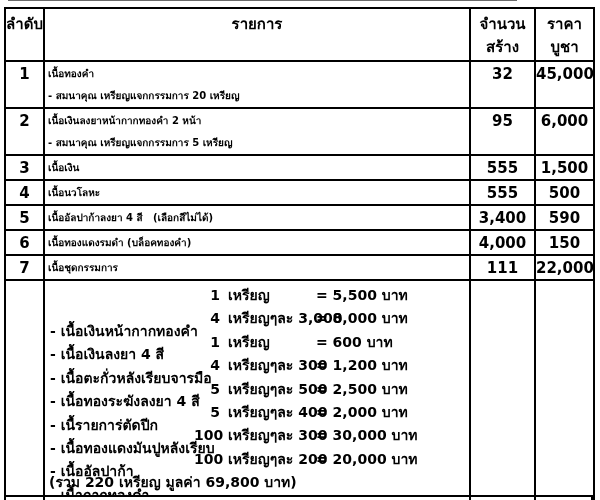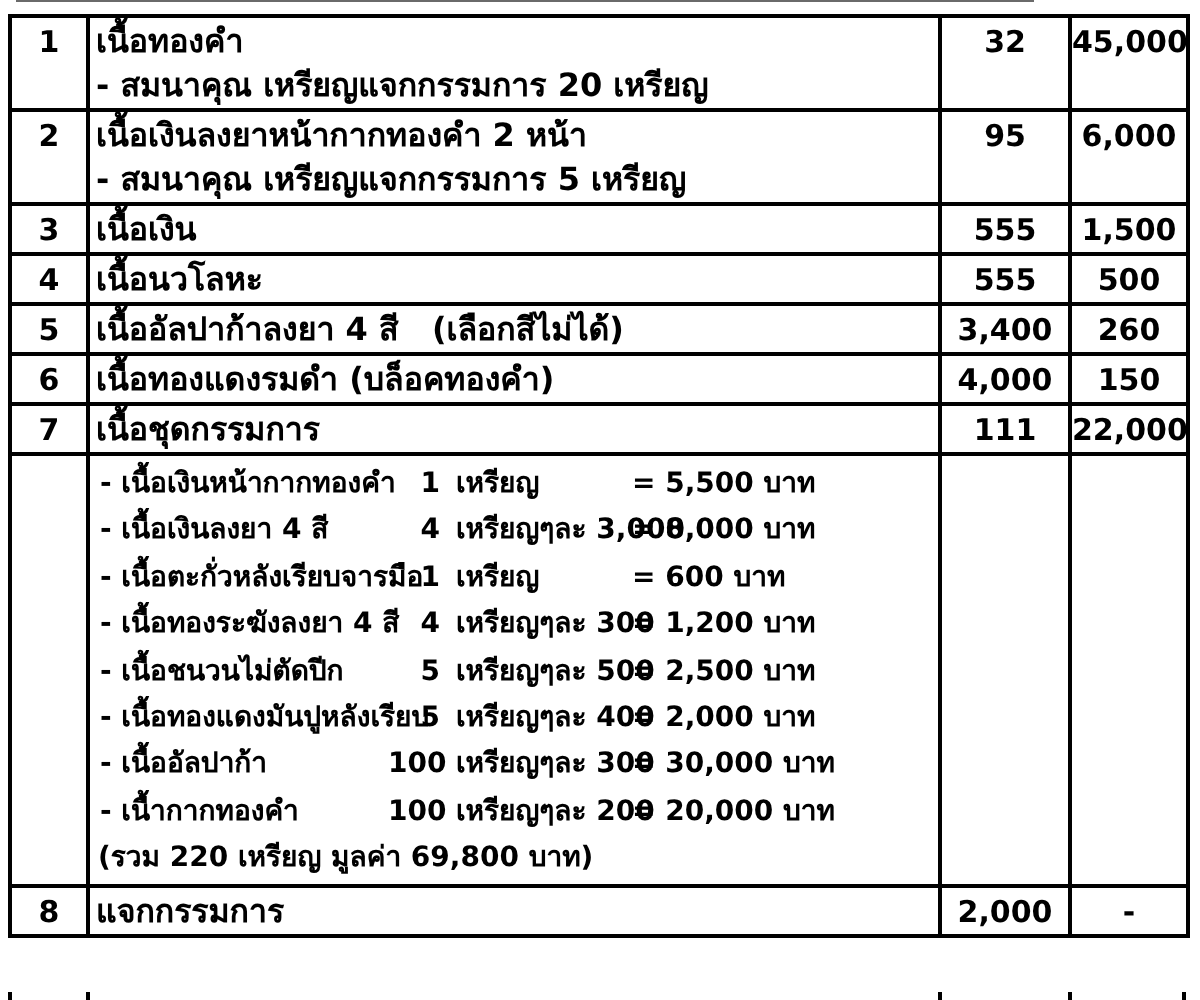--- a/index.html
+++ b/index.html
@@ -48,21 +48,21 @@
     line-height: 23px;
   }
   
   tr.r-two { height: 47px; }
   tr.r-one { height: 23px; }
   tr.r-det { height: 213px; }
   tr.r-last { height: 20px; }
 
   .cell-item {
     padding: 1px 3px 0 3px;
-    font-size: 16px;
+    font-size: 10px;
     line-height: 22px;
     white-space: nowrap;
   }
   .cell-item .main-line, .cell-item .sub-line { white-space: nowrap; }
   .num {
     text-align: center;
     font-size: 15px;
     padding-top: 2px;
     line-height: 20px;
   }
@@ -71,21 +71,21 @@
     padding: 3px 0 0 3px;
     font-size: 14px;
   }
   .d-line {
     position: relative;
     height: 23.4px;
     line-height: 23.4px;
     white-space: nowrap;
   }
   .d-line span { position: absolute; top: 0; }
-  .d-name { left: 2px; }
+  .d-name { left: 2px; margin-top: 36px; }
   .d-num  { left: 146px; width: 26px; text-align: right; }
   .d-unit { left: 180px; }
   .d-eq   { left: 268px; }
   .d-total {
     height: 23.4px;
     line-height: 23.4px;
     padding-left: 1px;
     white-space: nowrap;
   }
   
@@ -105,20 +105,32 @@
 
   <table class="price-table">
     <colgroup>
       <col style="width:39px">
         <col style="width:426px">
         <col style="width:65px">
         <col style="width:59px">
     </colgroup>
 
     <tbody>
+        <tr class="hdr">
+      <td class="th-c">ลำดับ</td>
+      <td class="th-c">รายการ</td>
+      <td class="th-c">
+        <div>จำนวน</div>
+        <div>สร้าง</div>
+      </td>
+      <td class="th-c">
+        <div>ราคา</div>
+        <div>บูชา</div>
+      </td>
+    </tr>
 
     <tr class="r-two">
       <td class="num">1</td>
       <td class="cell-item">
         <div class="main-line">เนื้อทองคำ</div>
         <div class="sub-line">- สมนาคุณ เหรียญแจกกรรมการ 20 เหรียญ</div>
       </td>
       <td class="num">32</td>
       <td class="num">45,000</td>
     </tr>
@@ -144,21 +156,21 @@
       <td class="num">4</td>
       <td class="cell-item">เนื้อนวโลหะ</td>
       <td class="num">555</td>
       <td class="num">500</td>
     </tr>
 
     <tr class="r-one">
       <td class="num">5</td>
       <td class="cell-item">เนื้ออัลปาก้าลงยา 4 สี &nbsp; (เลือกสีไม่ได้)</td>
       <td class="num">3,400</td>
-      <td class="num">260</td>
+      <td class="num">590</td>
     </tr>
 
     <tr class="r-one">
       <td class="num">6</td>
       <td class="cell-item">เนื้อทองแดงรมดำ (บล็อคทองคำ)</td>
       <td class="num">4,000</td>
       <td class="num">150</td>
     </tr>
 
     <tr class="r-one">
@@ -189,21 +201,21 @@
           <span class="d-unit">เหรียญ</span>
           <span class="d-eq">= 600 บาท</span>
         </div>
         <div class="d-line">
           <span class="d-name">- เนื้อทองระฆังลงยา 4 สี</span>
           <span class="d-num">4</span>
           <span class="d-unit">เหรียญๆละ 300</span>
           <span class="d-eq">= 1,200 บาท</span>
         </div>
         <div class="d-line">
-          <span class="d-name">- เนื้อชนวนไม่ตัดปีก</span>
+          <span class="d-name">- เนื้รายการ่ตัดปีก</span>
           <span class="d-num">5</span>
           <span class="d-unit">เหรียญๆละ 500</span>
           <span class="d-eq">= 2,500 บาท</span>
         </div>
         <div class="d-line">
           <span class="d-name">- เนื้อทองแดงมันปูหลังเรียบ</span>
           <span class="d-num">5</span>
           <span class="d-unit">เหรียญๆละ 400</span>
           <span class="d-eq">= 2,000 บาท</span>
         </div>

